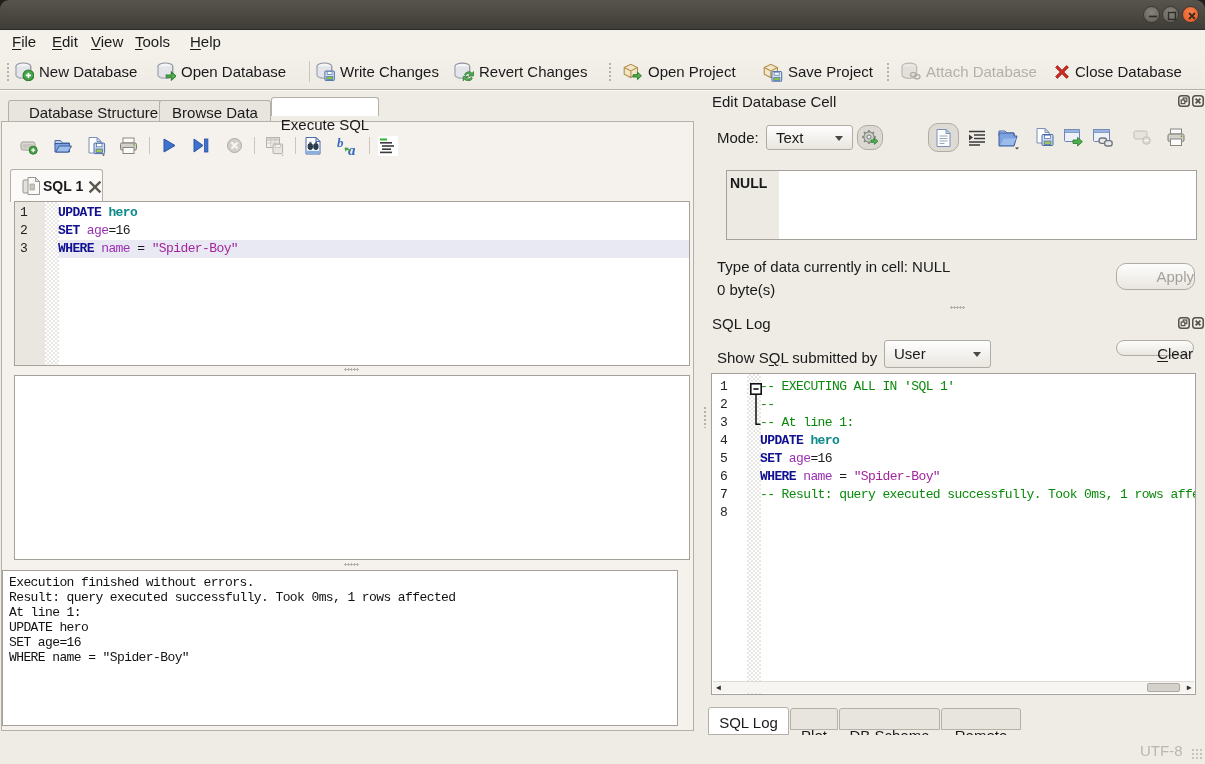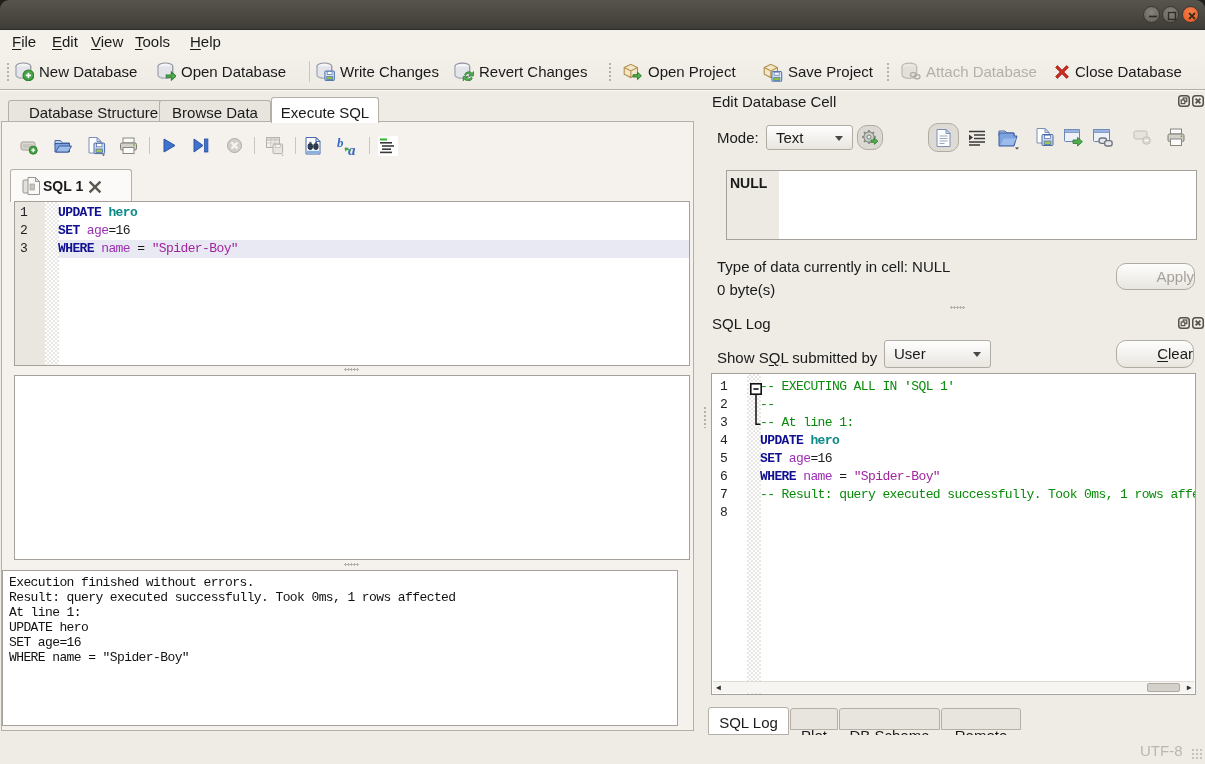--- a/index.html
+++ b/index.html
@@ -28,21 +28,21 @@
 .tbtn { position:absolute; top:6px; height:25px; display:flex; align-items:center; white-space:nowrap; }
 .tbtn svg { margin-right:5px; }
 .tsep { position:absolute; top:8px; width:1px; height:21px; background:#cbc7c0; }
 .thandle { position:absolute; top:9px; width:5px; height:20px;
   background-image:radial-gradient(circle, #b5b1aa 1px, transparent 1.2px); background-size:4px 4px; }
 .gray { color:#b3b0aa;text-align:center; }
 
 
 .mtab { position:absolute; background:#e8e5df; border:1px solid #b4b0a8; border-bottom:none;
   border-radius:3px 3px 0 0; text-align:center; padding-top:3px; height:21px; }
-#tabExec { background:#fff; height:26px; padding-top:6px; z-index:3; }
+#tabExec { background:#fff; height:18px; padding-top:18px; z-index:3; }
 
 
 #leftframe { position:absolute; left:1px; top:121px; width:693px; height:610px;
   border:1px solid #b4b0a8; background:#f5f2ed; }
 .ic { position:absolute; }
 
 
 .whitebox { position:absolute; background:#fff; border:1px solid #a5a19a; }
 
 
@@ -279,21 +279,21 @@
   <div class="ic" style="left:367px; top:15px; width:1px; height:17px; background:#c9c5bf;"></div>
   <svg class="ic" style="left:376px; top:14px;" width="20" height="20" viewBox="0 0 20 20">
       <rect x="0" y="0" width="20" height="20" fill="#fff"></rect>
       <rect x="2" y="2.5" width="7" height="2" fill="#2db52d"></rect>
       <rect x="2" y="6" width="12" height="1.6" fill="#3a3a3a"></rect>
       <rect x="4" y="9.2" width="12" height="1.6" fill="#3a3a3a"></rect>
       <rect x="4" y="12.4" width="9" height="1.6" fill="#3a3a3a"></rect>
       <rect x="2" y="15.6" width="12" height="1.6" fill="#3a3a3a"></rect>
     </svg>
 
-  <div style="position:absolute; left:8px; top:47px; width:122px; height:33px; background:#fbfaf8; border:1px solid #b4b0a8; border-bottom:none; border-radius:3px 3px 0 0;">
+  <div style="position:absolute; left:8px; top:47px; width:93px; height:33px; background:#fbfaf8; border:1px solid #b4b0a8; border-bottom:none; border-radius:3px 3px 0 0;">
     <svg style="position:absolute; left:11px; top:6px;" width="20" height="21" viewBox="0 0 20 21">
         <rect x="1" y="4" width="11" height="13" rx="1" fill="#e4e1db" stroke="#9a968f"></rect>
         <path d="M6 1.5 h7.5 l4 4 V18.5 H6 Z" fill="#fafaf9" stroke="#9a968f"></path>
         <path d="M13.5 1.5 l4 4 h-4 z" fill="#e8e6e1" stroke="#9a968f"></path>
         <rect x="8" y="8" width="4.5" height="6" fill="#c8c5be" stroke="#9a968f" stroke-width="0.6"></rect>
       </svg>
     <span style="position:absolute; left:32px; top:8px; font-weight:bold; font-size:14px;">SQL 1</span>
     <svg style="position:absolute; left:77px; top:10px;" width="14" height="14" viewBox="0 0 15 15">
         <path d="M2.6 0.8 L7.5 5.7 L12.4 0.8 L14.2 2.6 L9.3 7.5 L14.2 12.4 L12.4 14.2 L7.5 9.3 L2.6 14.2 L0.8 12.4 L5.7 7.5 L0.8 2.6 Z" fill="#5a5751"></path>
       </svg>
@@ -425,21 +425,21 @@
       <rect x="14.75" y="0.75" width="10.5" height="10.5" rx="2.8" fill="none" stroke="#55524c" stroke-width="1.5"></rect>
       <path d="M17.6 3.6 l4.8 4.8 m0 -4.8 l-4.8 4.8" stroke="#55524c" stroke-width="1.8"></path>
     </svg>
 </div>
 
 <div class="abs" style="left:717px; top:349px;">Show S<u style="text-underline-offset:2px;">Q</u>L submitted by</div>
 <div class="combo" style="left:884px; top:340px; width:107px; height:28px;">
     <span style="position:absolute; left:9px; top:4px;">User</span>
     <span class="arr"></span>
   </div>
-<div class="btn" style="left:1116px; top:340px; width:78px; height:28px;">
+<div class="btn" style="left:1116px; top:340px; width:78px; height:16px;">
     <span style="position:absolute; left:0; right:0; top:4px;"><u style="text-underline-offset:2px;">C</u>lear</span>
   </div>
 
 <div class="whitebox" id="sqllog">
   <div id="log-fold"></div>
   <div class="lgline" style="top:4px;">
       <span class="num">1</span>
       <span class="code"><span class="cmt">-- EXECUTING ALL IN 'SQL 1'</span></span>
     </div>
   <div class="lgline" style="top:22px;">

